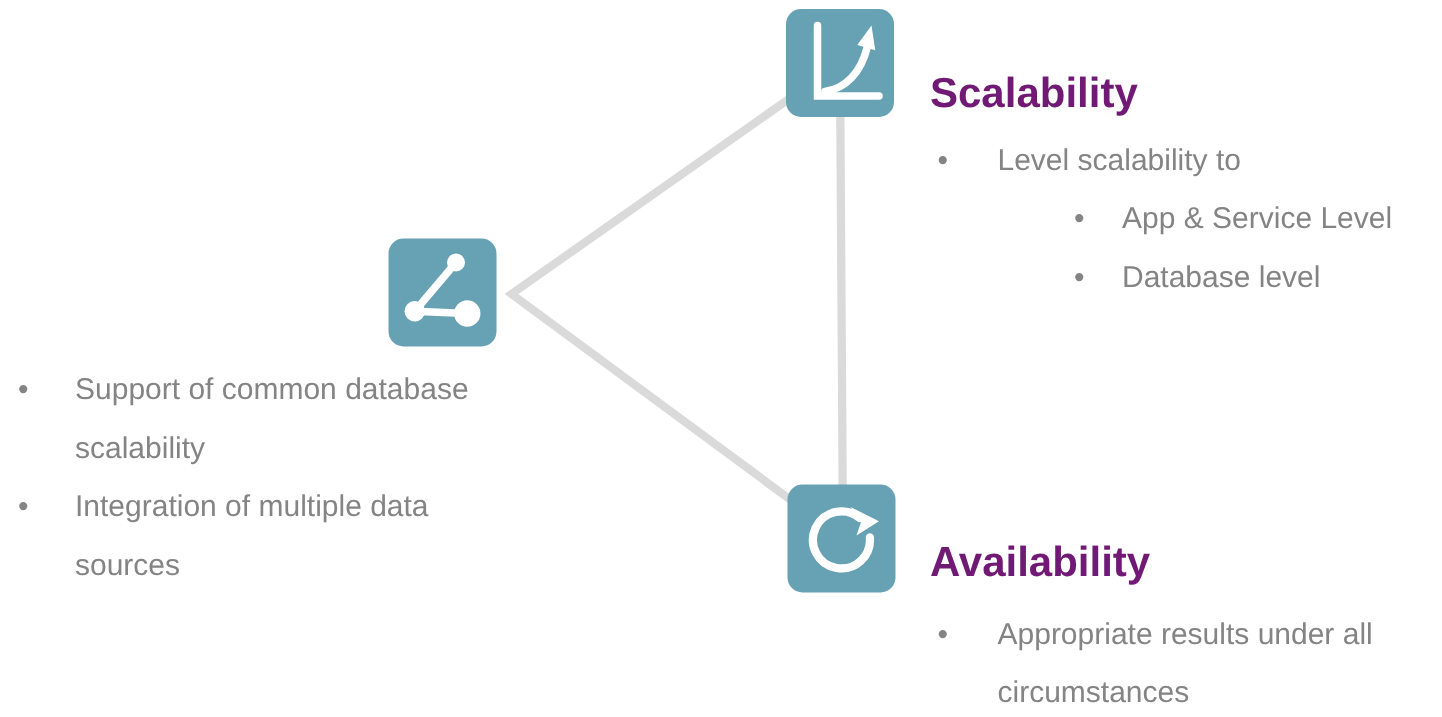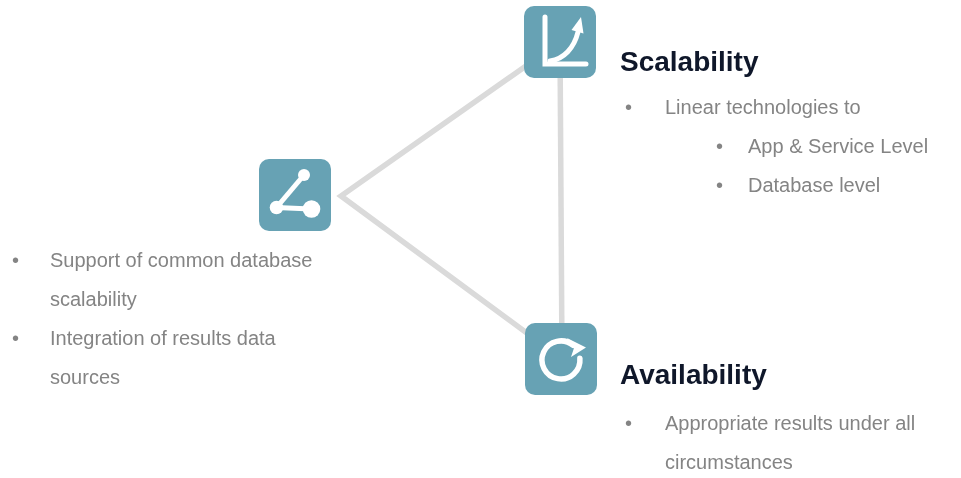--- a/index.html
+++ b/index.html
@@ -27,21 +27,21 @@
   }
   .icon-tile svg { width: 72px; height: 72px; display: block; }
   .tile-scalability  { left: 524px; top: 6px; }
   .tile-shareability { left: 259px; top: 159px; }
   .tile-availability { left: 525px; top: 323px; }
 
   .node-title {
     position: absolute;
     font-size: 28px;
     font-weight: bold;
-    color: #0f172a;
+    color: #701a75;
     letter-spacing: 0px;
     white-space: nowrap;
   }
   .title-scalability  { left: 620px; top: 46px; }
   .title-shareability { left: 8px;   top: 197px; }
   .title-availability { left: 620px; top: 359px; }
 
   .bullet-list {
     position: absolute;
     font-size: 20px;
@@ -94,40 +94,40 @@
     <svg viewBox="0 0 72 72">
       <path d="M48.2 22.4 A 19 19 0 1 0 54.9 35.3" fill="none" stroke="#ffffff" stroke-width="5.5" stroke-linecap="round"></path>
       <polygon points="42,15 61,24.5 46,34 49,25" fill="#ffffff"></polygon>
     </svg>
   </div>
 
   <div class="node-title title-scalability">Scalability</div>
   <div class="bullet-list list-scalability">
     <div class="bullet-row level1">
       <span class="marker">•</span>
-      <span class="bullet-text">Linear technologies to</span>
+      <span class="bullet-text">Level scalability to</span>
     </div>
     <div class="bullet-row level2">
       <span class="marker">•</span>
       <span class="bullet-text">App &amp; Service Level</span>
     </div>
     <div class="bullet-row level2">
       <span class="marker">•</span>
       <span class="bullet-text">Database level</span>
     </div>
   </div>
 
   <div class="bullet-list list-shareability">
     <div class="bullet-row level1">
       <span class="marker">•</span>
       <span class="bullet-text">Support of common database scalability</span>
     </div>
     <div class="bullet-row level1">
       <span class="marker">•</span>
-      <span class="bullet-text">Integration of results data sources</span>
+      <span class="bullet-text">Integration of multiple data sources</span>
     </div>
   </div>
 
   <div class="node-title title-availability">Availability</div>
   <div class="bullet-list list-availability">
     <div class="bullet-row level1">
       <span class="marker">•</span>
       <span class="bullet-text">Appropriate results under all circumstances</span>
     </div>
   </div>

